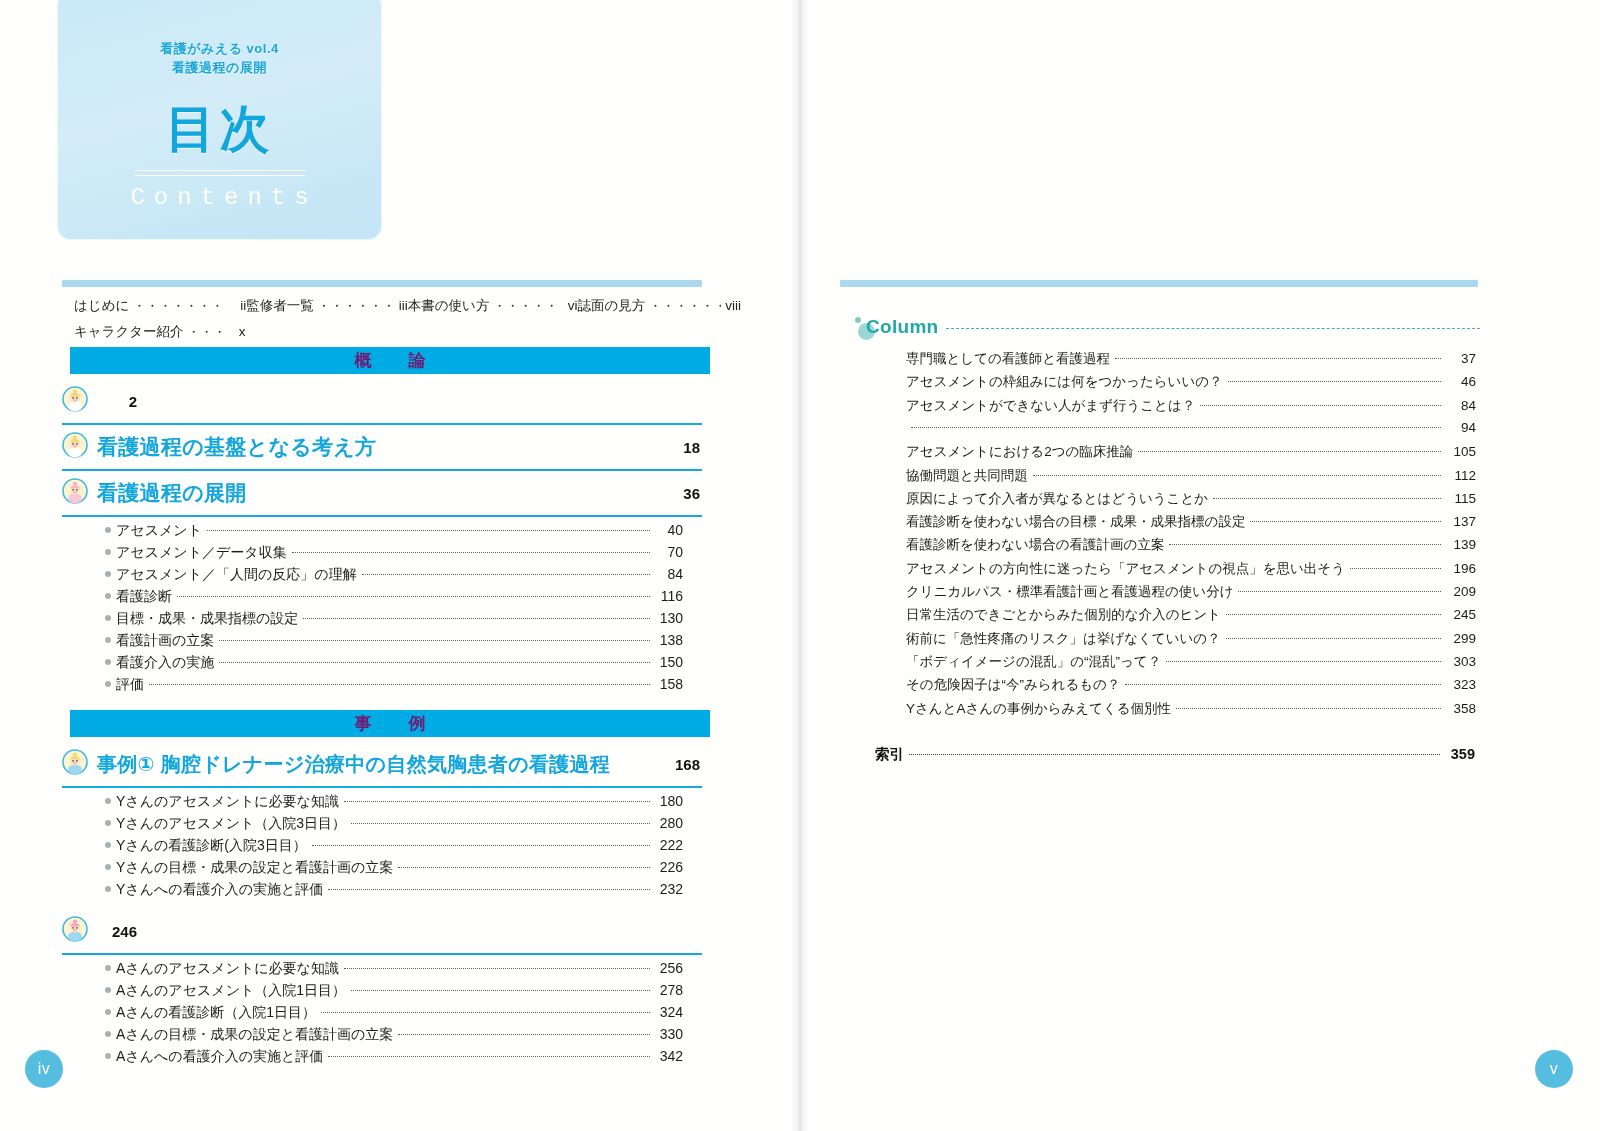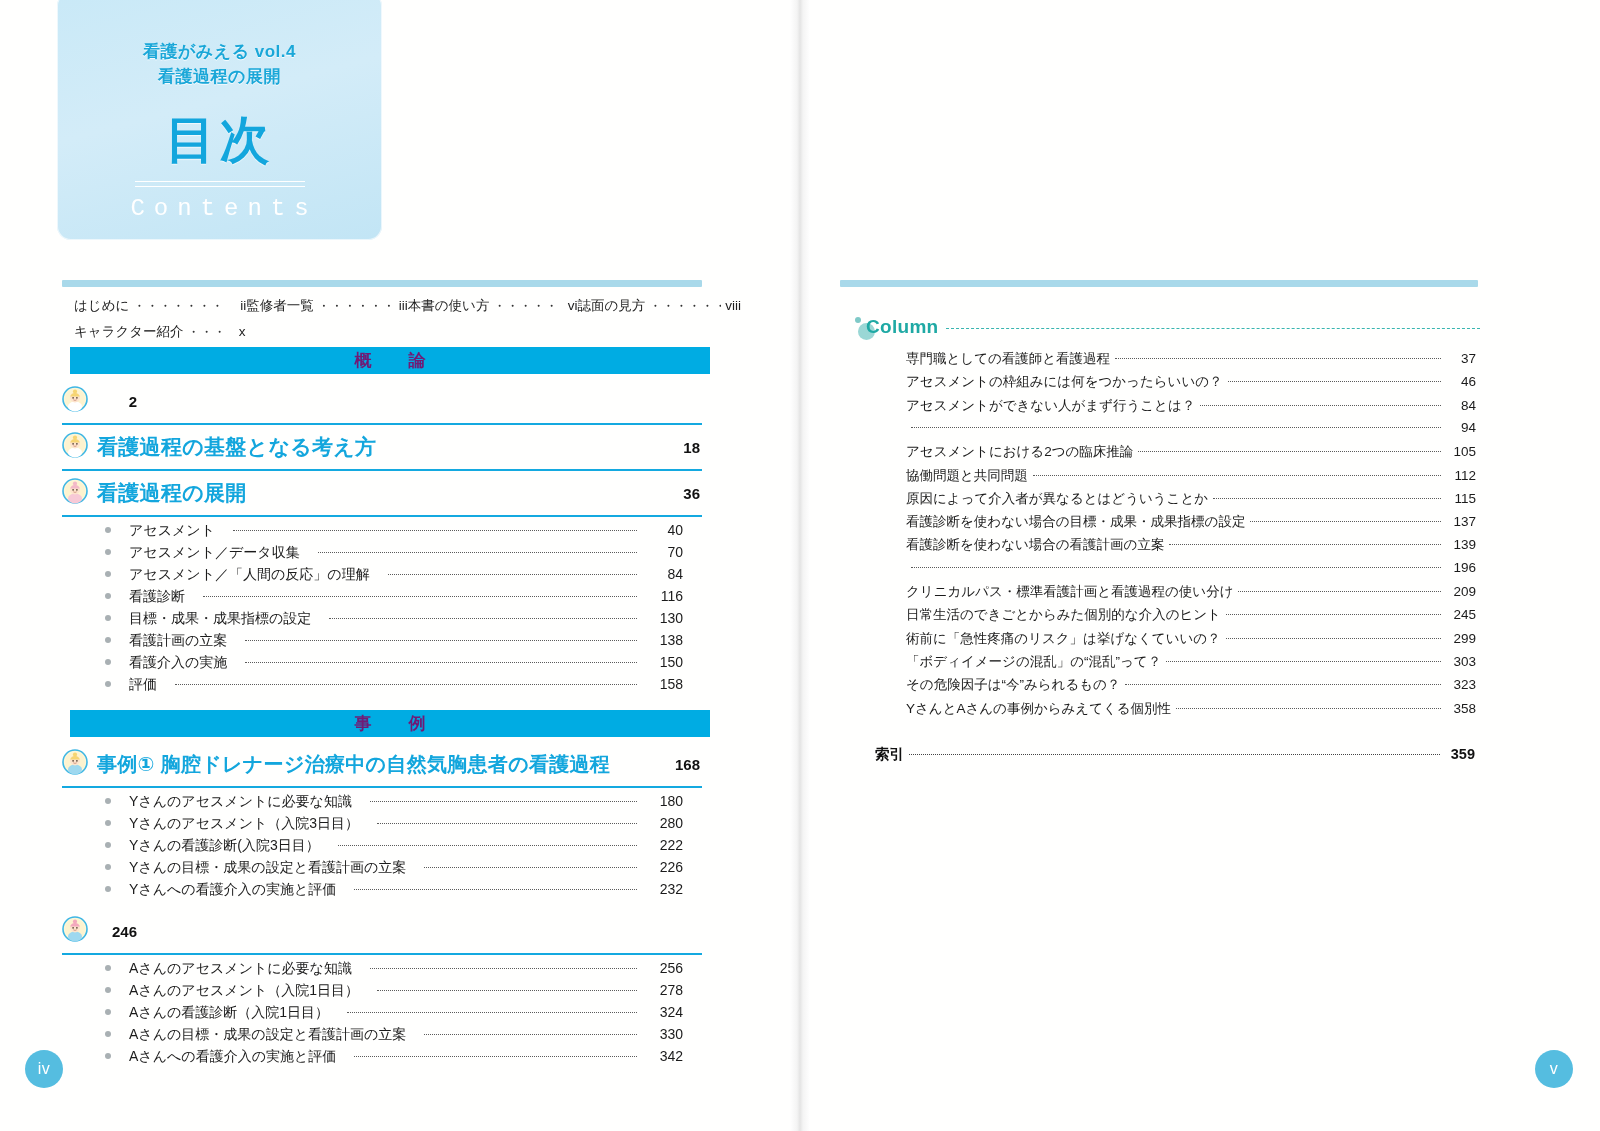--- a/index.html
+++ b/index.html
@@ -41,21 +41,21 @@
     border-radius: 14px;
     background: linear-gradient(165deg, #c9e9f7 0%, #d3ecf8 45%, #c2e5f5 100%);
     box-shadow: inset 0 0 0 1px rgba(255,255,255,0.65);
     display: flex;
     flex-direction: column;
     align-items: center;
   }
   .title-jp {
     margin-top: 48px;
     color: #1aa7d8;
-    font-size: 17px;
+    font-size: 13px;
     font-weight: bold;
     line-height: 1.45;
     text-align: center;
     letter-spacing: 0.5px;
     text-shadow: 0 1px 0 rgba(255,255,255,0.8);
   }
   .title-mokuji {
     margin-top: 26px;
     color: #13a6dd;
     font-size: 50px;
@@ -162,21 +162,20 @@
   .chapter.case .ch-title { font-size: 20px; }
 
   
   .subitem {
     position: absolute;
     display: flex;
     align-items: baseline;
     font-size: 14px;
     color: #1b1b1b;
     white-space: nowrap;
-    gap: 13px;
   }
   .bullet {
     width: 6px; height: 6px;
     border-radius: 50%;
     background: #a9b0b3;
     display: inline-block;
     margin-right: 5px;
     flex: 0 0 auto;
     position: relative;
     top: -2px;
@@ -568,20 +567,21 @@
       <span>看護診断を使わない場合の目標・成果・成果指標の設定</span>
       <span class="col-leader"></span>
       <span class="col-page">137</span>
     </div>
     <div class="col-item" style="left:906px; top:536.4px; width:570px">
       <span>看護診断を使わない場合の看護計画の立案</span>
       <span class="col-leader"></span>
       <span class="col-page">139</span>
     </div>
     <div class="col-item" style="left:906px; top:559.6999999999999px; width:570px">
+      <span>アセスメントの方向性に迷ったら「アセスメントの視点」を思い出そう</span>
       <span class="col-leader"></span>
       <span class="col-page">196</span>
     </div>
     <div class="col-item" style="left:906px; top:582.9999999999999px; width:570px">
       <span>クリニカルパス・標準看護計画と看護過程の使い分け</span>
       <span class="col-leader"></span>
       <span class="col-page">209</span>
     </div>
     <div class="col-item" style="left:906px; top:606.2999999999998px; width:570px">
       <span>日常生活のできごとからみた個別的な介入のヒント</span>

